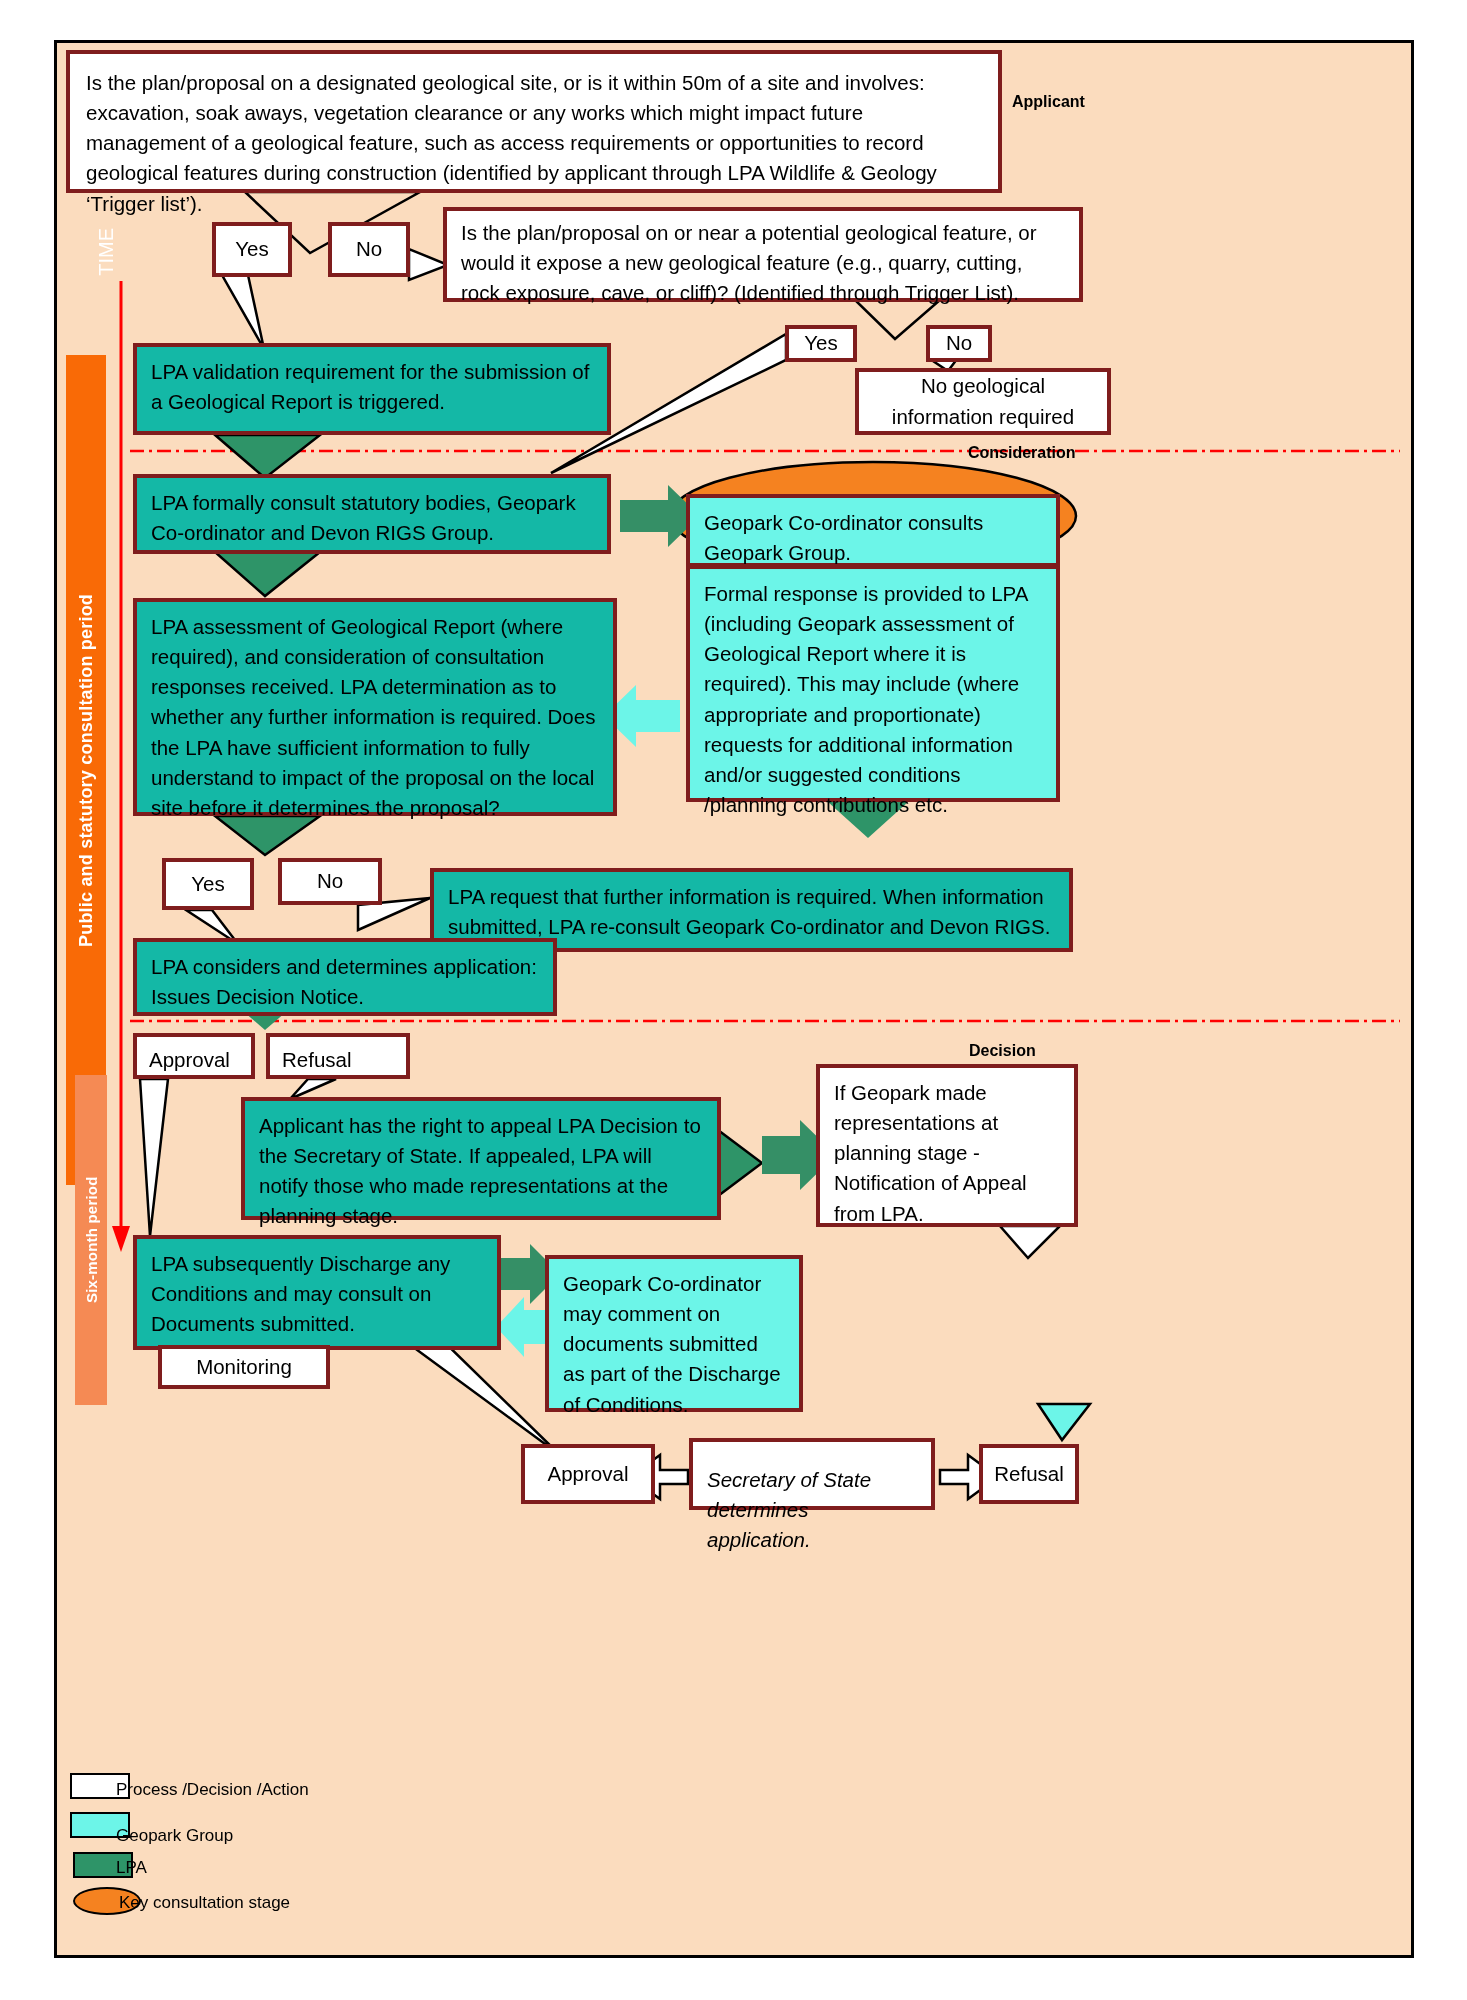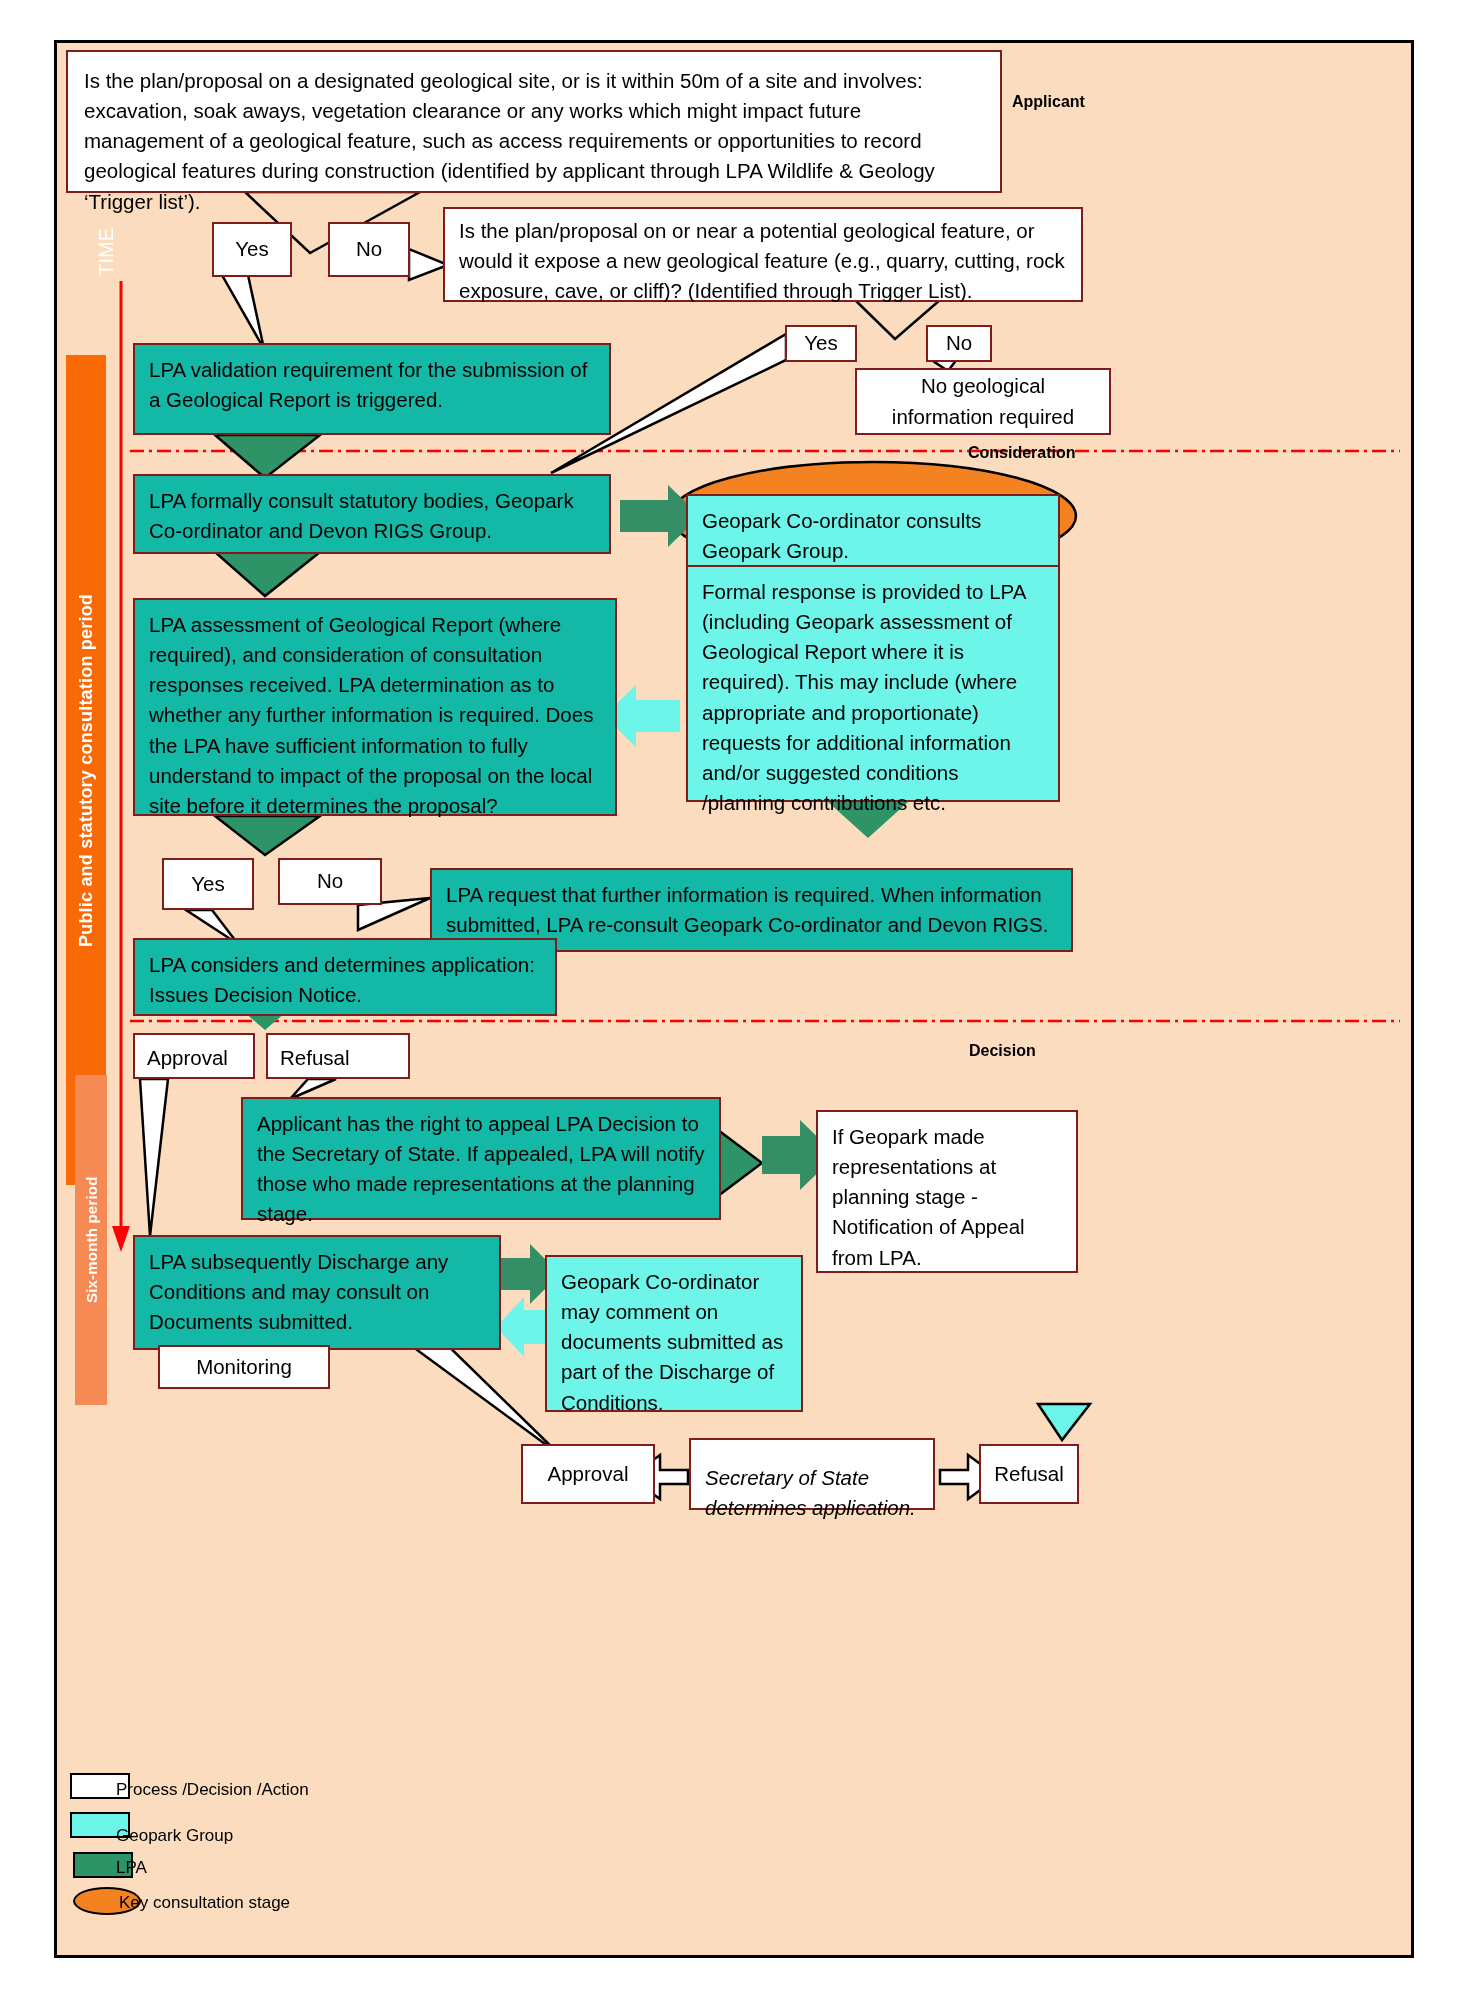--- a/index.html
+++ b/index.html
@@ -10,21 +10,21 @@
     background:#ffffff;
     overflow:hidden;
   }
   
   .frame{
     position:absolute;left:54px;top:40px;width:1360px;height:1918px;
     background:#FBDCBE;border:3px solid #000;box-sizing:border-box;
   }
   .node{
     position:absolute;box-sizing:border-box;
-    border:2px solid #7f1d1d;
+    border:4px solid #7f1d1d;
     font-size:20.5px;line-height:1.47;color:#000;
     padding:10px 14px;
   }
   .white{background:#ffffff;}
   .green{background:#14b8a6;}
   .cyan{background:#6CF5E8;}
   .center{display:flex;align-items:center;justify-content:center;text-align:center;}
   .lbl{
     position:absolute;font-weight:bold;font-size:16px;color:#000;
   }
@@ -161,21 +161,21 @@
 
   <div class="node green" style="left:430px;top:835px;width:643px;height:84px;margin-top:33px;">LPA request that further information is required. When information submitted, LPA re-consult Geopark Co-ordinator and Devon RIGS.</div>
 
   <div class="node green" style="left:133px;top:938px;width:424px;height:78px;">LPA considers and determines application: Issues Decision Notice.</div>
 
   <div class="node white" style="left:133px;top:1033px;width:122px;height:46px;padding:8px 12px;">Approval</div>
   <div class="node white" style="left:266px;top:1033px;width:144px;height:46px;padding:8px 12px;">Refusal</div>
 
   <div class="node green" style="left:241px;top:1097px;width:480px;height:123px;">Applicant has the right to appeal LPA Decision to the Secretary of State. If appealed, LPA will notify those who made representations at the planning stage.</div>
 
-  <div class="node white" style="left:816px;top:1064px;width:262px;height:163px;margin-top:46px;">If Geopark made representations at planning stage - Notification of Appeal from LPA.</div>
+  <div class="node white" style="left:816px;top:1064px;width:262px;height:163px;">If Geopark made representations at planning stage - Notification of Appeal from LPA.</div>
 
   <div class="node green" style="left:133px;top:1235px;width:368px;height:115px;">LPA subsequently Discharge any Conditions and may consult on Documents submitted.</div>
 
   <div class="node cyan" style="left:545px;top:1255px;width:258px;height:157px;">Geopark Co-ordinator may comment on documents submitted as part of the Discharge of Conditions.</div>
 
 
   <div class="node white center" style="left:158px;top:1345px;width:172px;height:44px;">Monitoring</div>
 
   <div class="node white center" style="left:521px;top:1444px;width:134px;height:60px;">Approval</div>
 

